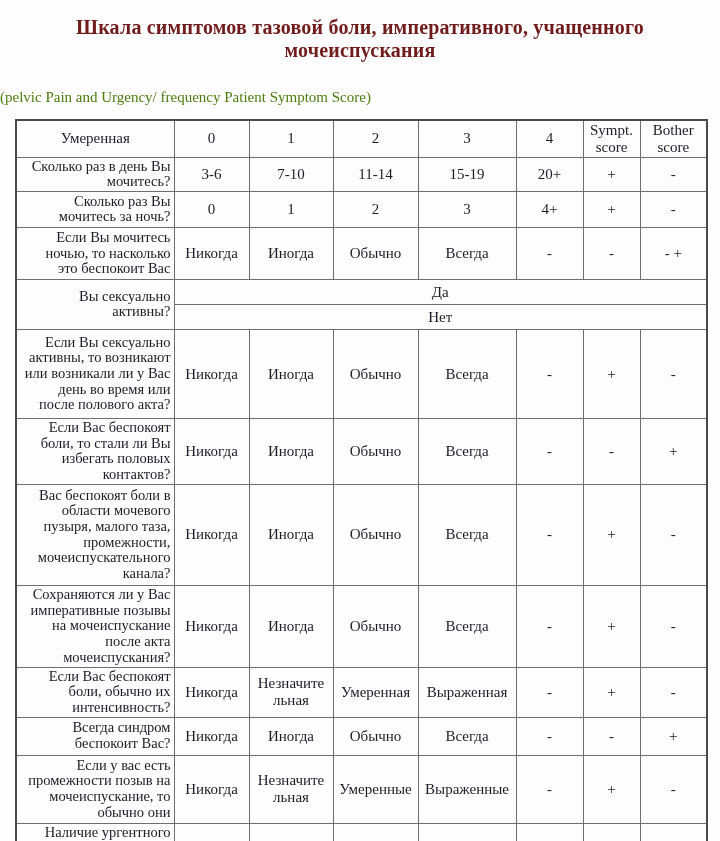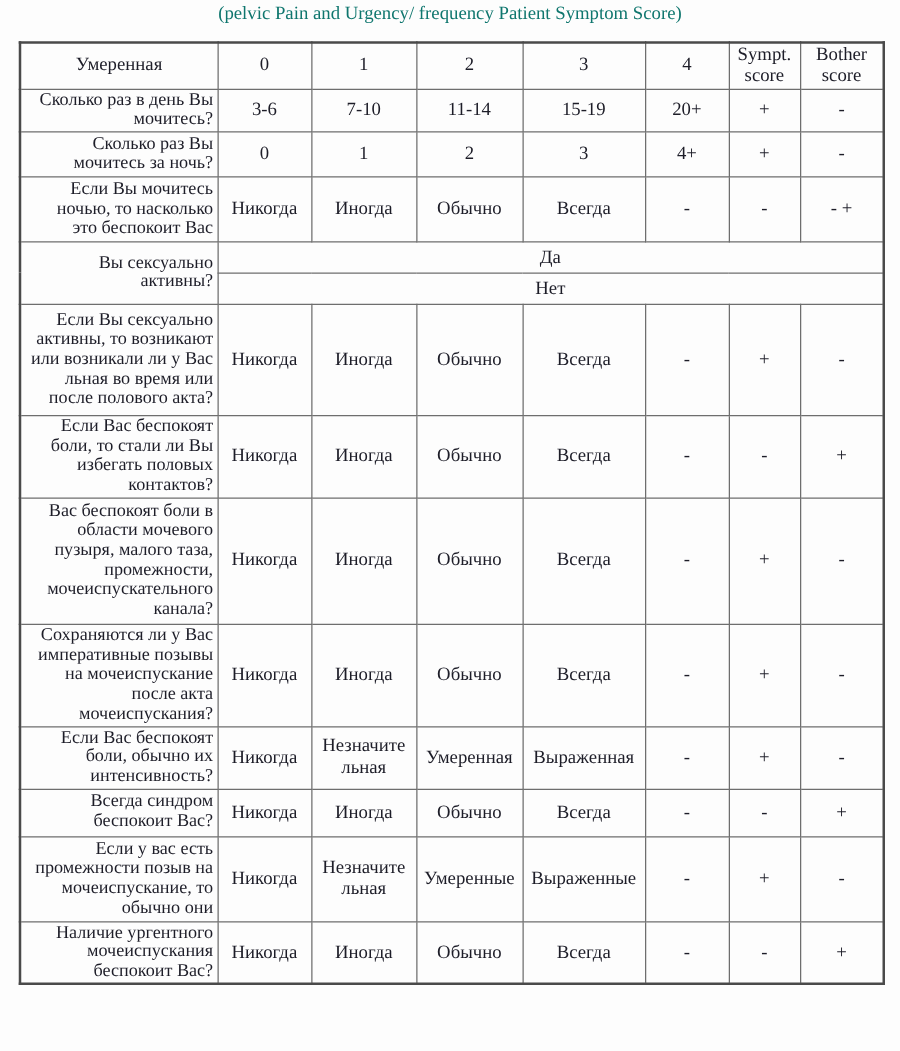--- a/index.html
+++ b/index.html
@@ -12,24 +12,24 @@
   .page{width:720px;height:841px;position:relative;}
   .title{
     margin:16px 6px 0 6px;
     text-align:center;
     font-size:20px;
     font-weight:700;
     color:#701c1c;
     letter-spacing:0.2px;
   }
   .subtitle{
-    margin-top:3px;
-    text-align:center;
+    margin-top:27px;
+    text-align:left;
     font-size:15px;
-    color:#0f766e;
+    color:#4d7c0f;
   }
   table{
     border-collapse:collapse;
     table-layout:fixed;
     width:691px;
     margin:13px 0 0 15px;
     border:2px solid #4a4a4a;
   }
   td{
     border:1px solid #6e6e6e;
@@ -59,20 +59,21 @@
   tr.tr9{height:45px}
   tr.tr10{height:38px}
   tr.tr11{height:68px}
   tr.tr12{height:47px}
 </style>
 </head>
 <body>
 
 <div class="page">
 
+  <div class="title">Шкала симптомов тазовой боли, императивного, учащенного мочеиспускания</div>
   <div class="subtitle">(pelvic Pain and Urgency/ frequency Patient Symptom Score)</div>
 
   <table>
     <colgroup>
       <col style="width:158px">
         <col style="width:75px">
         <col style="width:84px">
         <col style="width:85px">
       <col style="width:98px">
         <col style="width:67px">
@@ -127,21 +128,21 @@
 
     <tr class="try">
       <td class="q" rowspan="2">Вы сексуально активны?</td>
       <td colspan="7">Да</td>
     </tr>
     <tr class="trn">
       <td colspan="7">Нет</td>
     </tr>
 
     <tr class="tr5">
-      <td class="q">Если Вы сексуально активны, то возникают или возникали ли у Вас льная во время или после полового акта?</td>
+      <td class="q">Если Вы сексуально активны, то возникают или возникали ли у Вас день во время или после полового акта?</td>
       <td>Никогда</td>
       <td>Иногда</td>
       <td>Обычно</td>
       <td>Всегда</td>
       <td>-</td>
       <td>+</td>
       <td>-</td>
     </tr>
 
     <tr class="tr6">

